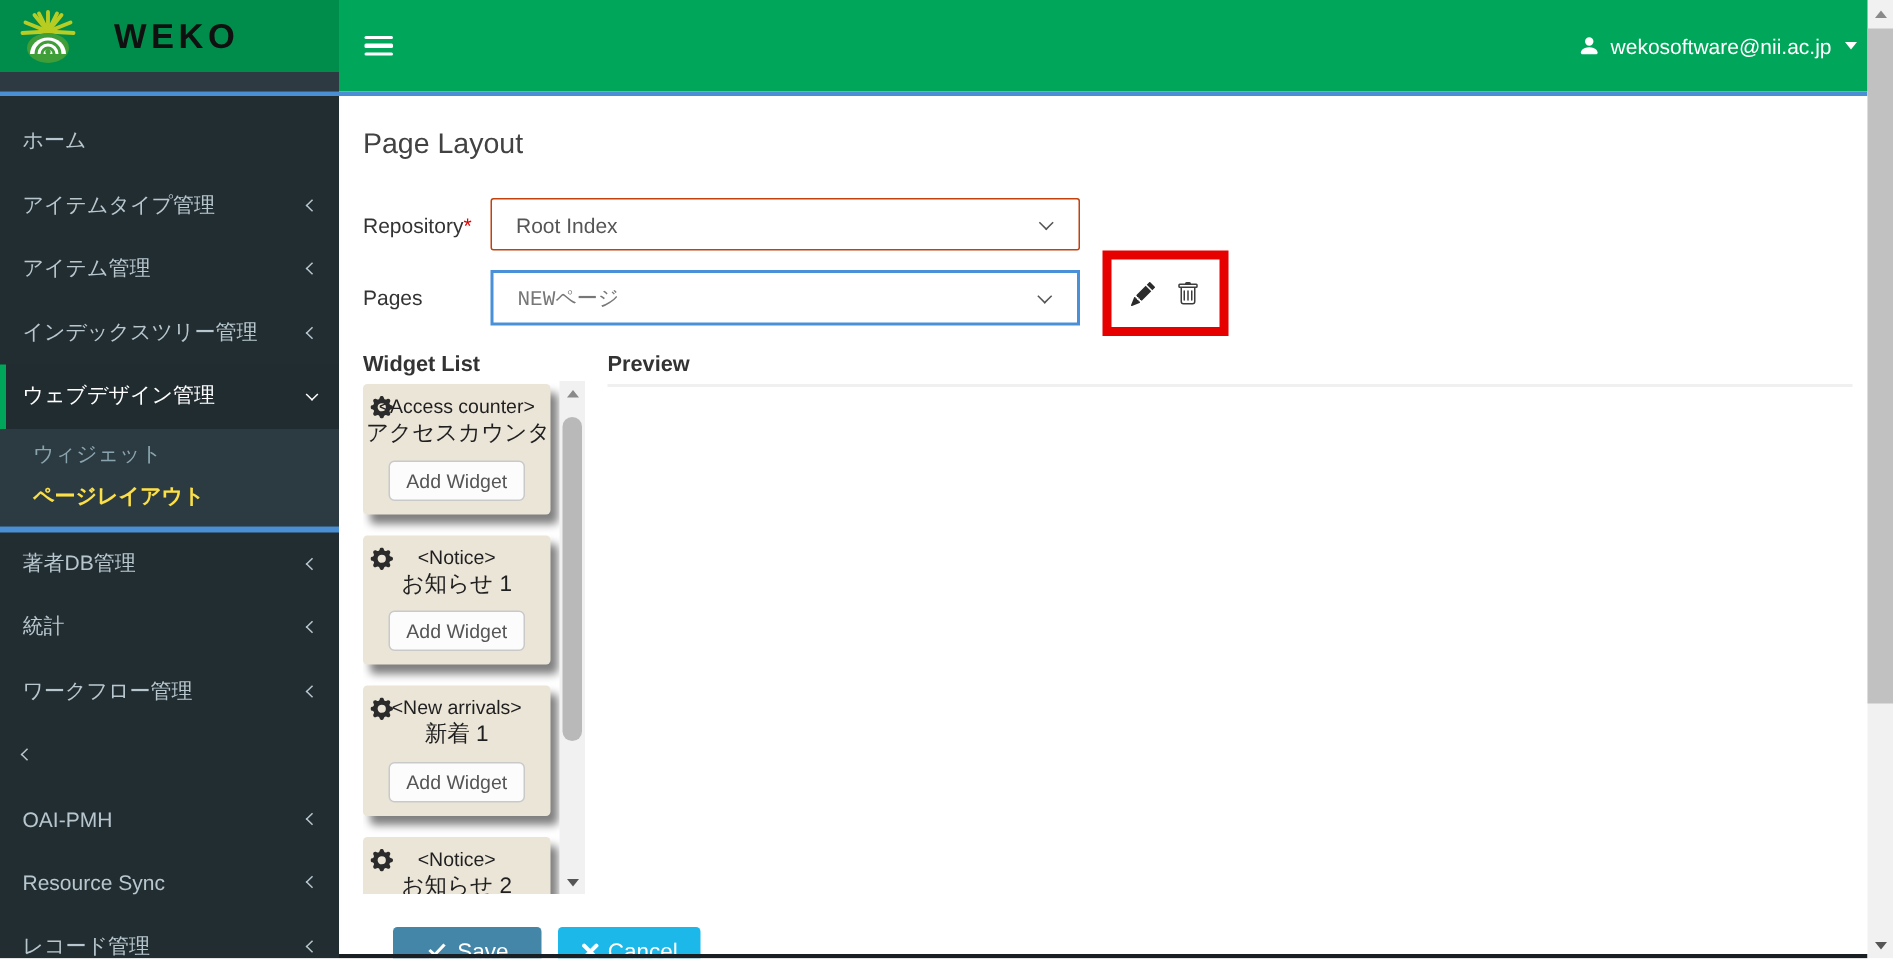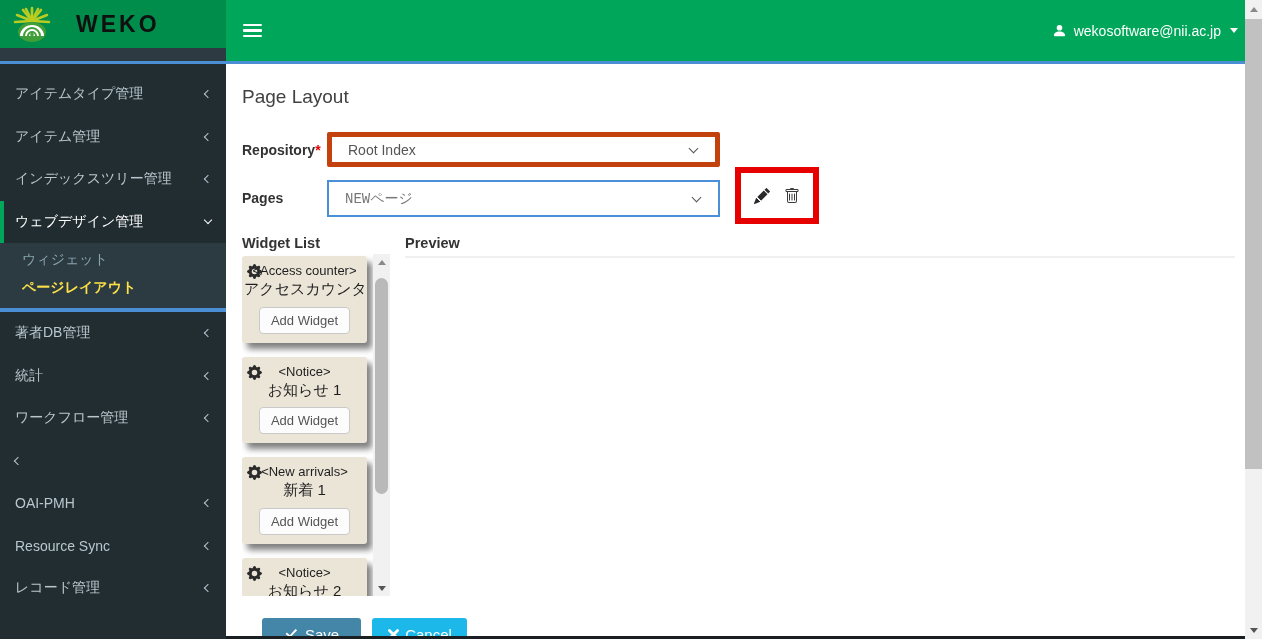--- a/index.html
+++ b/index.html
@@ -36,26 +36,26 @@
   .submenu { background:#2c3b41; padding:3px 0 6px; list-style:none; }
   .submenu-item { height:28px; display:flex; align-items:center; padding-left:22px;
                   font-size:14px; color:#8aa4af; cursor:pointer; }
   .submenu-item.active { color:#fde047; font-weight:bold; }
   .submenu-blue-bar { height:4px; background:#4a8fd4; }
 
   
   .content { position:absolute; left:226px; top:68px; width:1019px; height:575px;
              background:#fff; overflow:hidden; z-index:3; }
   .page-title { position:absolute; left:16px; top:18px; font-size:19px; color:#424242; }
-  .field-label { position:absolute; font-size:14px; font-weight:bold; color:#333; }
+  .field-label { position:absolute; font-size:14px; font-weight:normal; color:#333; }
   .req-mark { color:#e00000; }
   .sel { position:absolute; background:#fff; cursor:pointer; display:flex; align-items:center; }
   .sel .sel-text { padding-left:16px; font-size:14px; flex:1; }
   .sel .chev { color:#555; width:7px; height:7px; border-width:0 1.8px 1.8px 0; margin-right:18px; }
-  .repo-select { left:101px; top:64px; width:393px; height:35px; border:5px solid #c2410c; border-radius:2px; }
+  .repo-select { left:101px; top:64px; width:393px; height:35px; border:1px solid #c2410c; border-radius:2px; }
   .repo-select .sel-text { color:#555; }
   .pages-select { left:101px; top:112px; width:393px; height:37px; border:2px solid #4a90d9; }
   .pages-select .sel-text { color:#777;font-family:Liberation Mono, monospace; }
 
   .red-box { position:absolute; left:509px; top:99px; width:84px; height:57px;
              border:6px solid #e60000; display:flex; align-items:center; justify-content:center; gap:14px; }
   .icon-btn { display:flex; align-items:center; justify-content:center; cursor:pointer; background:none; border:none; }
 
   .section-head { position:absolute; font-size:14.5px; font-weight:bold; color:#333; }
   .preview-rule { position:absolute; left:179px; top:188px; width:830px; height:2px; background:#f0f0f0; }
@@ -142,20 +142,23 @@
     </div>
   </div>
 
   <div class="blue-line"></div>
 
   <div class="sidebar">
     <div class="sidebar-top-strip"></div>
     <div class="sidebar-line-gap"></div>
     <ul class="menu">
       <li class="menu-item">
+        <span class="lbl">ホーム</span>
+      </li>
+      <li class="menu-item">
         <span class="lbl">アイテムタイプ管理</span>
         <span class="chev left"></span>
       </li>
       <li class="menu-item">
         <span class="lbl">アイテム管理</span>
         <span class="chev left"></span>
       </li>
       <li class="menu-item">
         <span class="lbl">インデックスツリー管理</span>
         <span class="chev left"></span>

